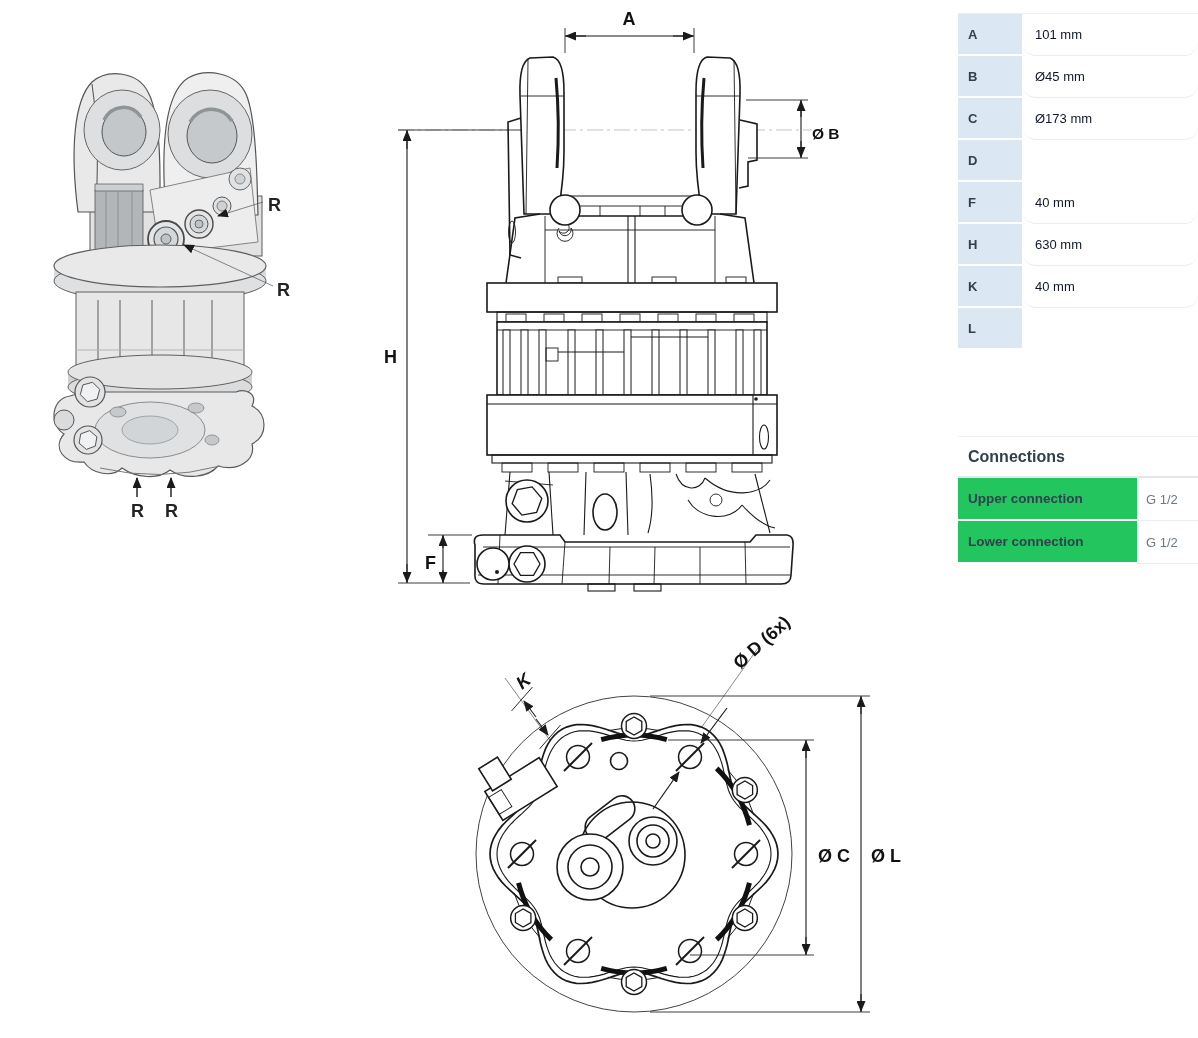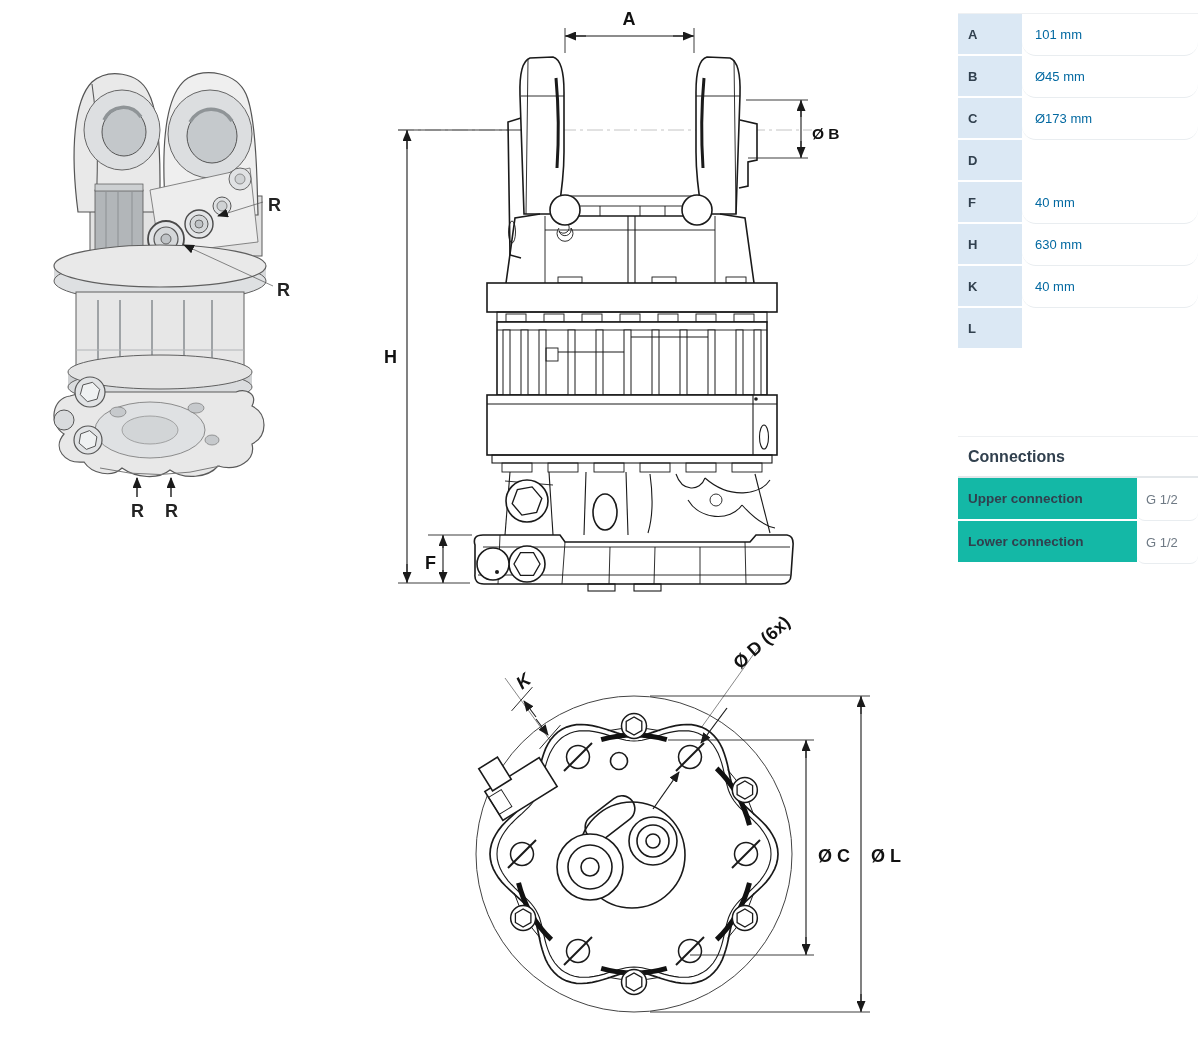--- a/index.html
+++ b/index.html
@@ -27,25 +27,25 @@
   .panel{position:absolute;left:958px;width:240px;background:#fff;border-top:1px solid #eef0f2;box-sizing:border-box;}
   .panel-title{font-weight:bold;color:#31404e;padding:11px 0 10px 10px;border-bottom:2px solid #e3e7ea;}
   .spec .panel-title{font-size:15px;}
   .conn .panel-title{font-size:16px;}
   .srow,.crow{display:flex;}
   .srow{height:42px;}
   .crow{height:43px;}
   .skey{width:64px;background:#dbe8f4;border-bottom:2px solid #fff;display:flex;align-items:center;
         padding-left:10px;font-weight:bold;font-size:13px;color:#31404e;box-sizing:border-box;}
   .sval{flex:1;border-bottom:1px solid #e9edf0;display:flex;align-items:center;
-        padding-left:13px;font-size:13px;color:#0369a1;box-sizing:border-box;border-radius:14px;}
-  .ckey{flex:1;background:#14b8a6;border-bottom:2px solid #fff;display:flex;align-items:center;
+        padding-left:13px;font-size:13px;color:#0f172a;box-sizing:border-box;border-radius:14px;}
+  .ckey{flex:1;background:#22c55e;border-bottom:2px solid #fff;display:flex;align-items:center;
         padding-left:10px;font-weight:bold;font-size:13.5px;color:#31404e;box-sizing:border-box;}
   .cval{width:61px;border-bottom:1px solid #e9edf0;display:flex;align-items:center;
-        padding-left:9px;font-size:13px;color:#6e7984;box-sizing:border-box;border-radius:8px;}
+        padding-left:9px;font-size:13px;color:#6e7984;box-sizing:border-box;}
 </style>
 </head>
 <body>
 
 <svg id="drawing" width="940" height="1038" viewBox="0 0 940 1038">
   <defs>
     <marker id="arr" markerUnits="userSpaceOnUse" markerWidth="11" markerHeight="9" refX="10" refY="4.5" orient="auto">
       <path d="M0 0 L11 4.5 L0 9 Z" fill="#1a1a1a"></path>
     </marker>
   </defs>

